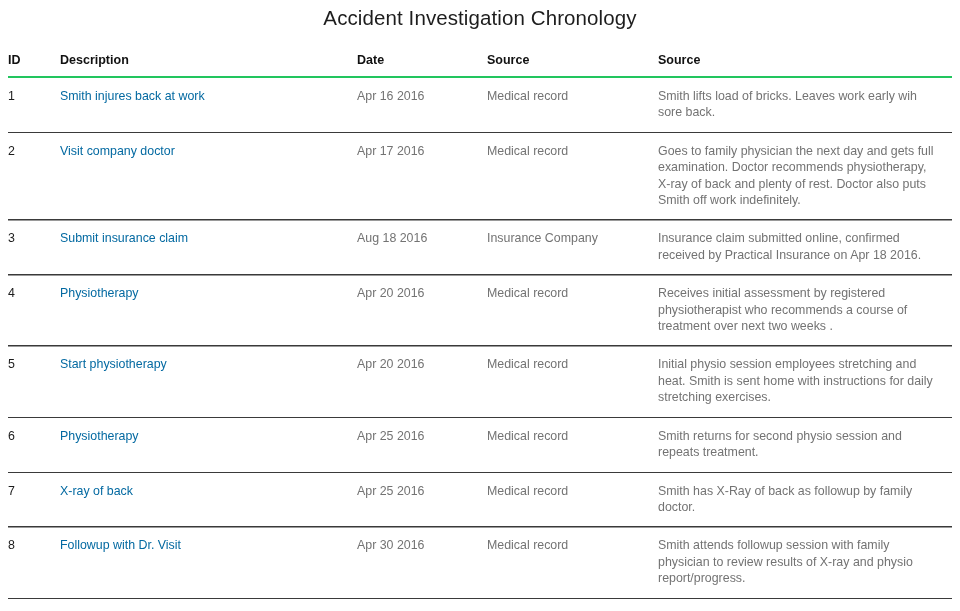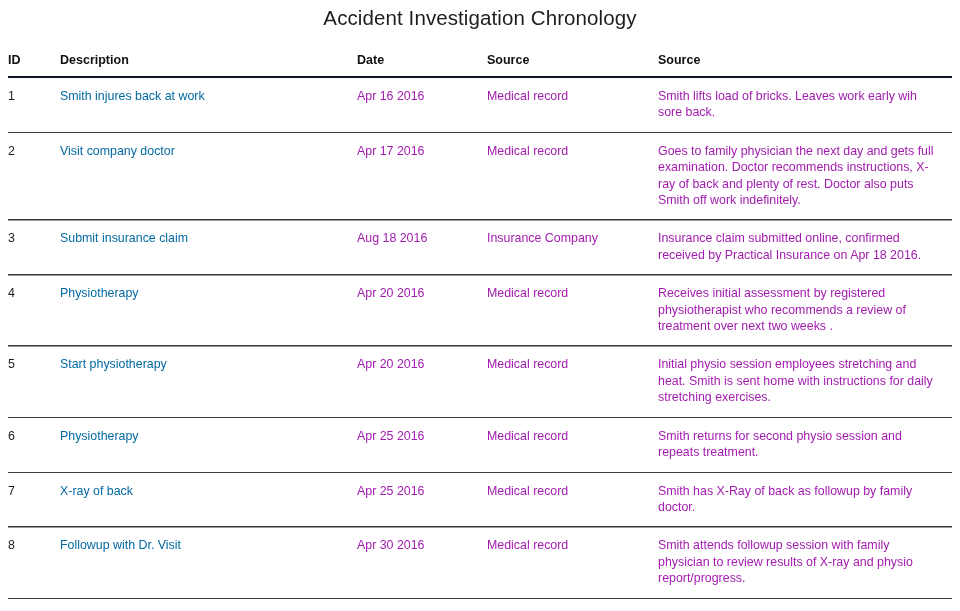--- a/index.html
+++ b/index.html
@@ -55,21 +55,21 @@
     font-size: 12.5px;
     font-weight: bold;
     text-align: left;
     vertical-align: top;
     padding: 0 10px 8px 0;
     color: #111111;
     line-height: 15px;
   }
 
   .chronology-table thead tr {
-    border-bottom: 2px solid #0f172a;
+    border-bottom: 2px solid #22c55e;
   }
   .chronology-table thead th {
     border-bottom: 1px solid #3a3a3a;
   }
 
   .chronology-table tbody tr {
     border-bottom: 1px solid #3a3a3a;
     box-shadow: 0 1px 0 0 #9a9a9a;
   }
 
@@ -85,21 +85,21 @@
 
   td.cell-id {
     color: #1c1c1c;
   }
   td.cell-description {
     color: #0369a1;
   }
   td.cell-date,
   td.cell-source,
   td.cell-notes {
-    color: #a21caf;
+    color: #737373;
   }
 
   
   .chronology-table tbody tr:last-child {
     border-bottom: none;
     box-shadow: none;
   }
 </style>
 </head>
 <body>
@@ -131,35 +131,35 @@
           <td class="cell-description">Smith injures back at work</td>
           <td class="cell-date">Apr 16 2016</td>
           <td class="cell-source">Medical record</td>
           <td class="cell-notes">Smith lifts load of bricks. Leaves work early wih sore back.</td>
         </tr>
         <tr>
           <td class="cell-id">2</td>
           <td class="cell-description">Visit company doctor</td>
           <td class="cell-date">Apr 17 2016</td>
           <td class="cell-source">Medical record</td>
-          <td class="cell-notes">Goes to family physician the next day and gets full examination. Doctor recommends instructions, X-ray of back and plenty of rest. Doctor also puts Smith off work indefinitely.</td>
+          <td class="cell-notes">Goes to family physician the next day and gets full examination. Doctor recommends physiotherapy, X-ray of back and plenty of rest. Doctor also puts Smith off work indefinitely.</td>
         </tr>
         <tr>
           <td class="cell-id">3</td>
           <td class="cell-description">Submit insurance claim</td>
           <td class="cell-date">Aug 18 2016</td>
           <td class="cell-source">Insurance Company</td>
           <td class="cell-notes">Insurance claim submitted online, confirmed received by Practical Insurance on Apr 18 2016.</td>
         </tr>
         <tr>
           <td class="cell-id">4</td>
           <td class="cell-description">Physiotherapy</td>
           <td class="cell-date">Apr 20 2016</td>
           <td class="cell-source">Medical record</td>
-          <td class="cell-notes">Receives initial assessment by registered physiotherapist who recommends a review of treatment over next two weeks .</td>
+          <td class="cell-notes">Receives initial assessment by registered physiotherapist who recommends a course of treatment over next two weeks .</td>
         </tr>
         <tr>
           <td class="cell-id">5</td>
           <td class="cell-description">Start physiotherapy</td>
           <td class="cell-date">Apr 20 2016</td>
           <td class="cell-source">Medical record</td>
           <td class="cell-notes">Initial physio session employees stretching and heat. Smith is sent home with instructions for daily stretching exercises.</td>
         </tr>
         <tr>
           <td class="cell-id">6</td>

